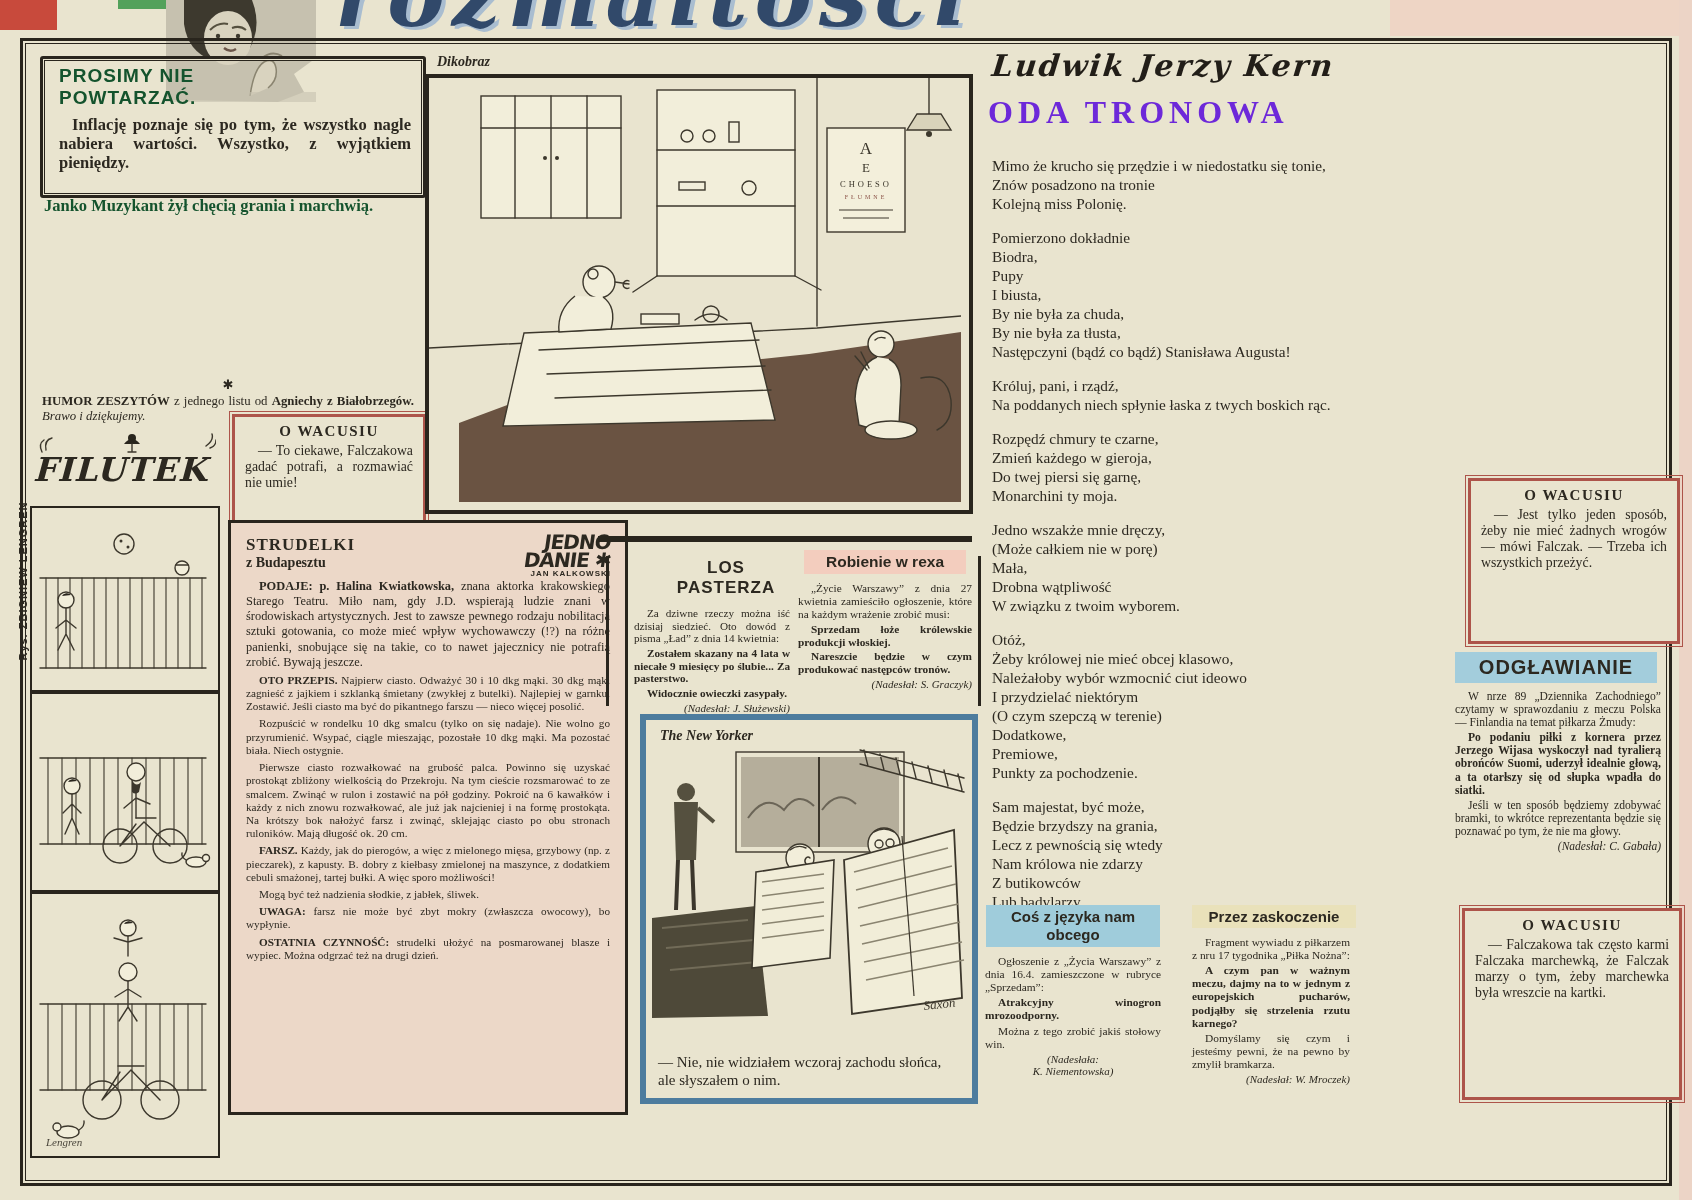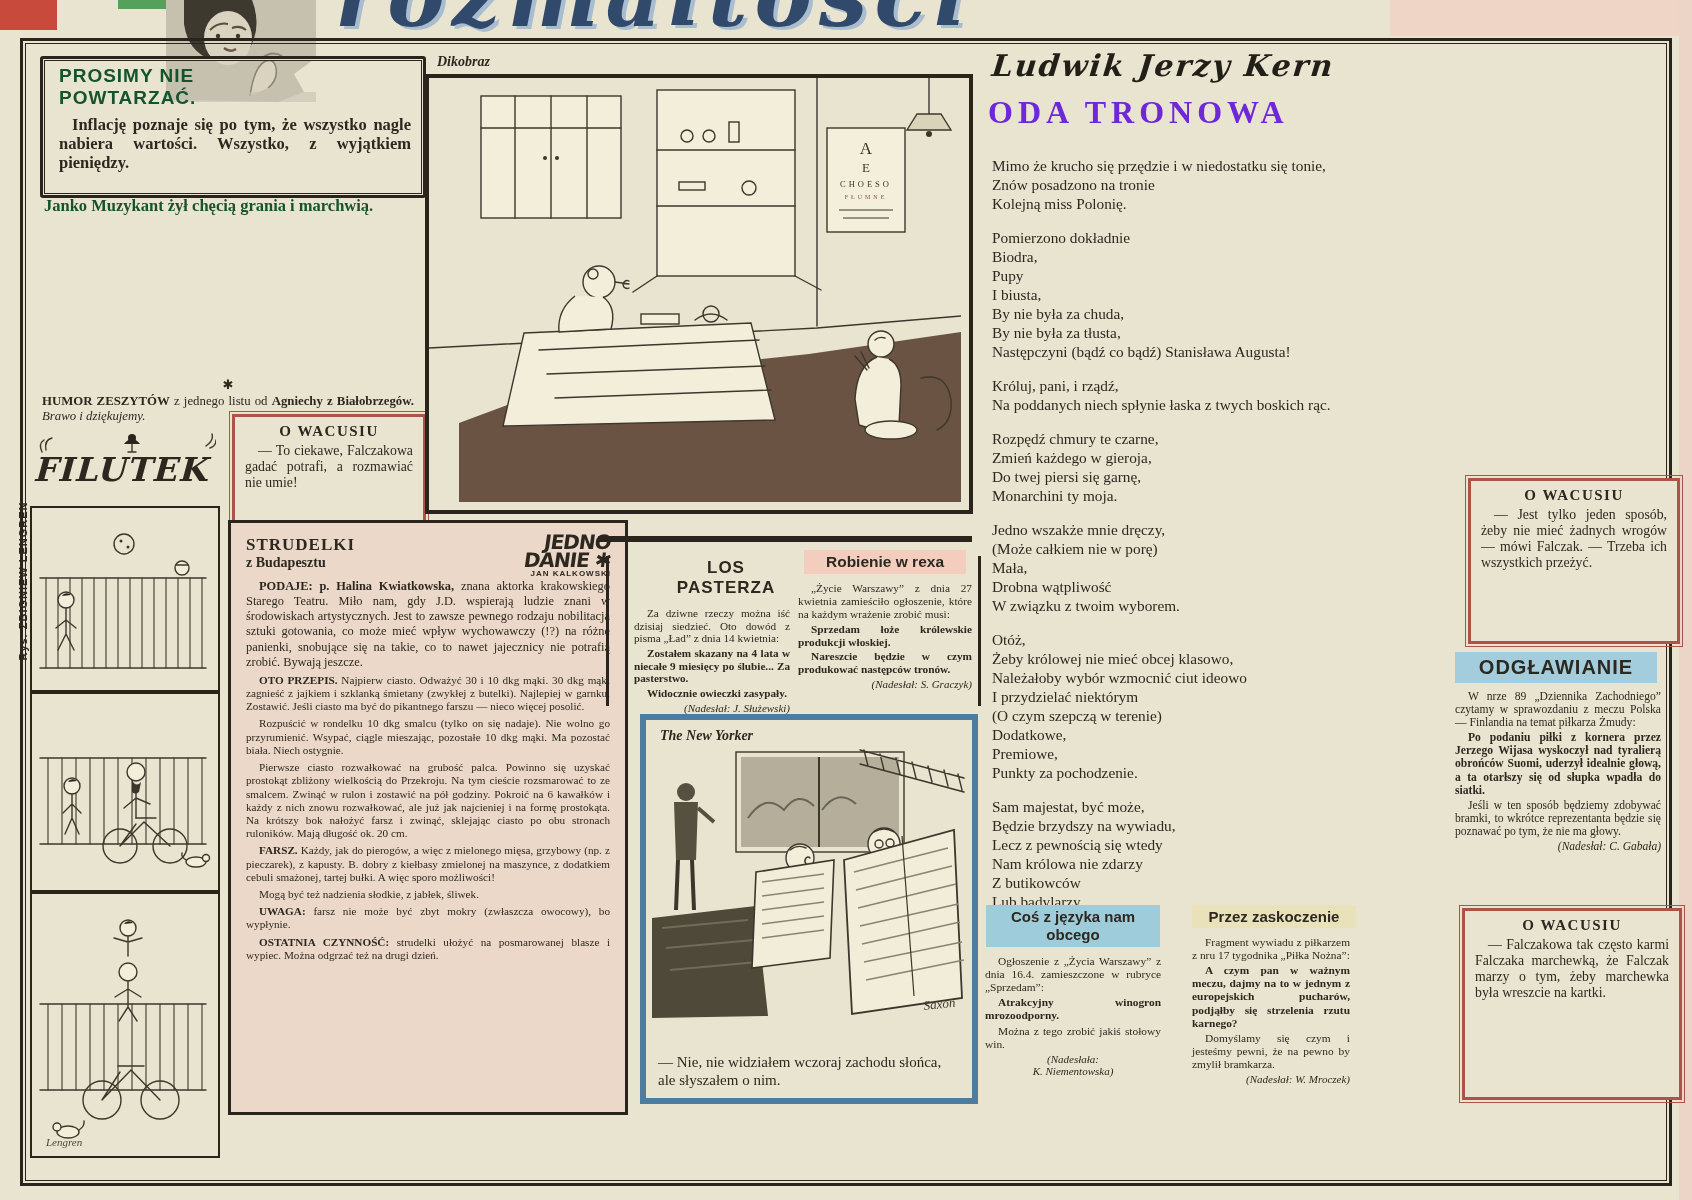--- a/index.html
+++ b/index.html
@@ -406,21 +406,21 @@
         <div class="pline">Żeby królowej nie mieć obcej klasowo,</div>
         <div class="pline">Należałoby wybór wzmocnić ciut ideowo</div>
         <div class="pline">I przydzielać niektórym</div>
         <div class="pline">(O czym szepczą w terenie)</div>
         <div class="pline">Dodatkowe,</div>
         <div class="pline">Premiowe,</div>
         <div class="pline">Punkty za pochodzenie.</div>
       </div>
       <div class="stanza">
         <div class="pline">Sam majestat, być może,</div>
-        <div class="pline">Będzie brzydszy na wywiadu,</div>
+        <div class="pline">Będzie brzydszy na grania,</div>
         <div class="pline">Lecz z pewnością się wtedy</div>
         <div class="pline">Nam królowa nie zdarzy</div>
         <div class="pline">Z butikowców</div>
         <div class="pline">Lub badylarzy.</div>
       </div>
     </div>
 
   <div class="abs wbox" style="left:1468px;top:478px;width:186px;height:150px;">
     <div class="wtitle">O WACUSIU</div>
     <p class="wtext">— Jest tylko jeden sposób, żeby nie mieć żadnych wrogów — mówi Falczak. — Trzeba ich wszystkich przeżyć.</p>

